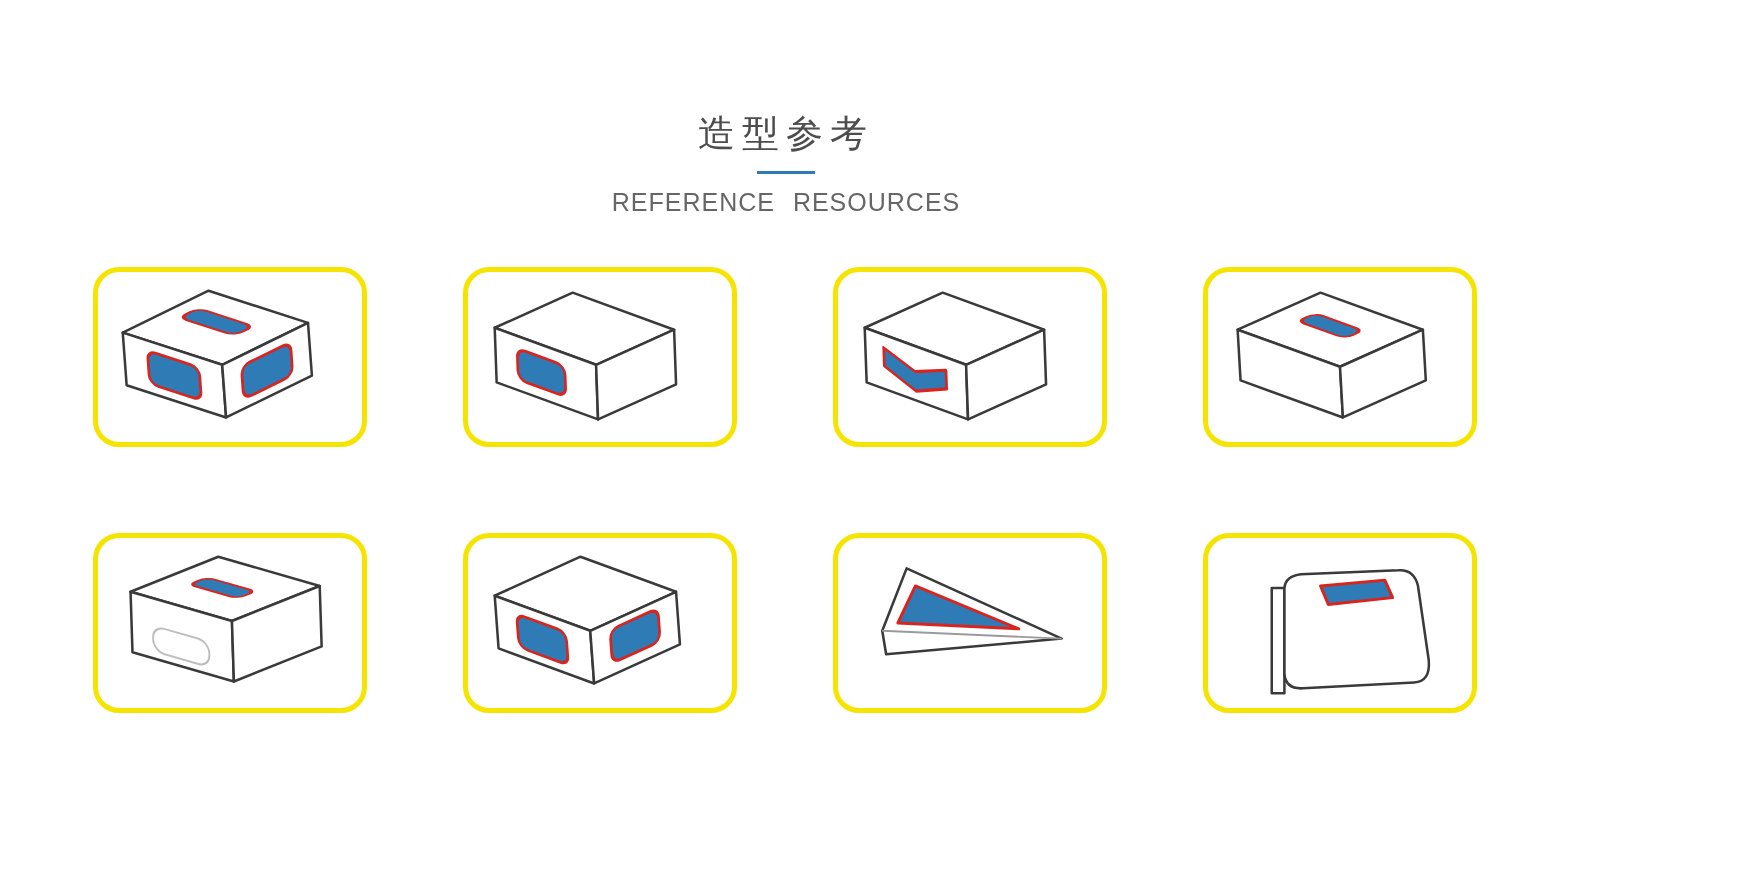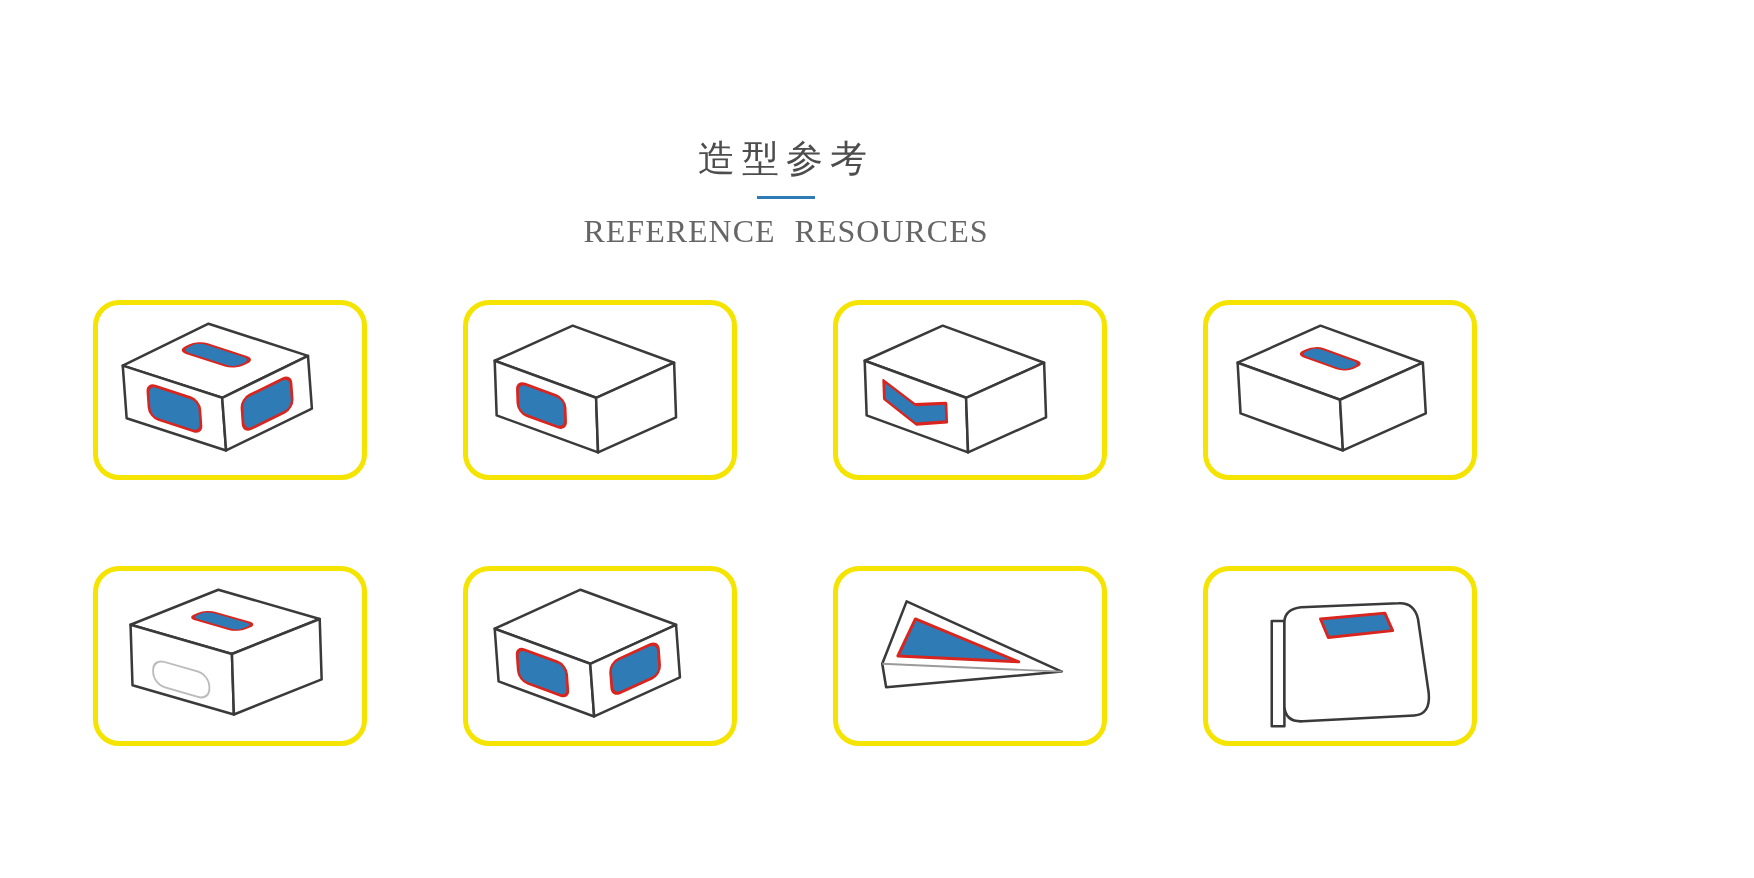--- a/index.html
+++ b/index.html
@@ -10,28 +10,28 @@
     --accent:#2E7BB5;
     --title:#4D4D4D;
     --subtitle:#666666;
   }
   *{box-sizing:border-box;}
   html,body{margin:0;padding:0;}
   body{
     width:1754px;height:878px;background:#ffffff;overflow:hidden;
     font-family:"Liberation Sans", sans-serif;
   }
-  .content{width:1386px;margin-left:93px;padding-top:112px;margin-top:25px;}
+  .content{width:1386px;margin-left:93px;padding-top:112px;}
   .title{
     text-align:center;font-size:37px;font-weight:400;color:var(--title);
     letter-spacing:7px;line-height:1.2;
   }
   .divider{width:58px;height:3px;background:var(--accent);margin:15px auto 14px;}
   .subtitle{
-    text-align:center;font-family:Liberation Serif, serif;font-size:32px;
+    text-align:center;font-family:Liberation Sans, sans-serif;font-size:25px;
     color:var(--subtitle);letter-spacing:1px;word-spacing:10px;font-weight:400;
   }
   .grid{
     margin-top:50px;
     display:grid;
     grid-template-columns:repeat(4,274px);
     grid-auto-rows:180px;
     column-gap:96px;
     row-gap:86px;
   }

